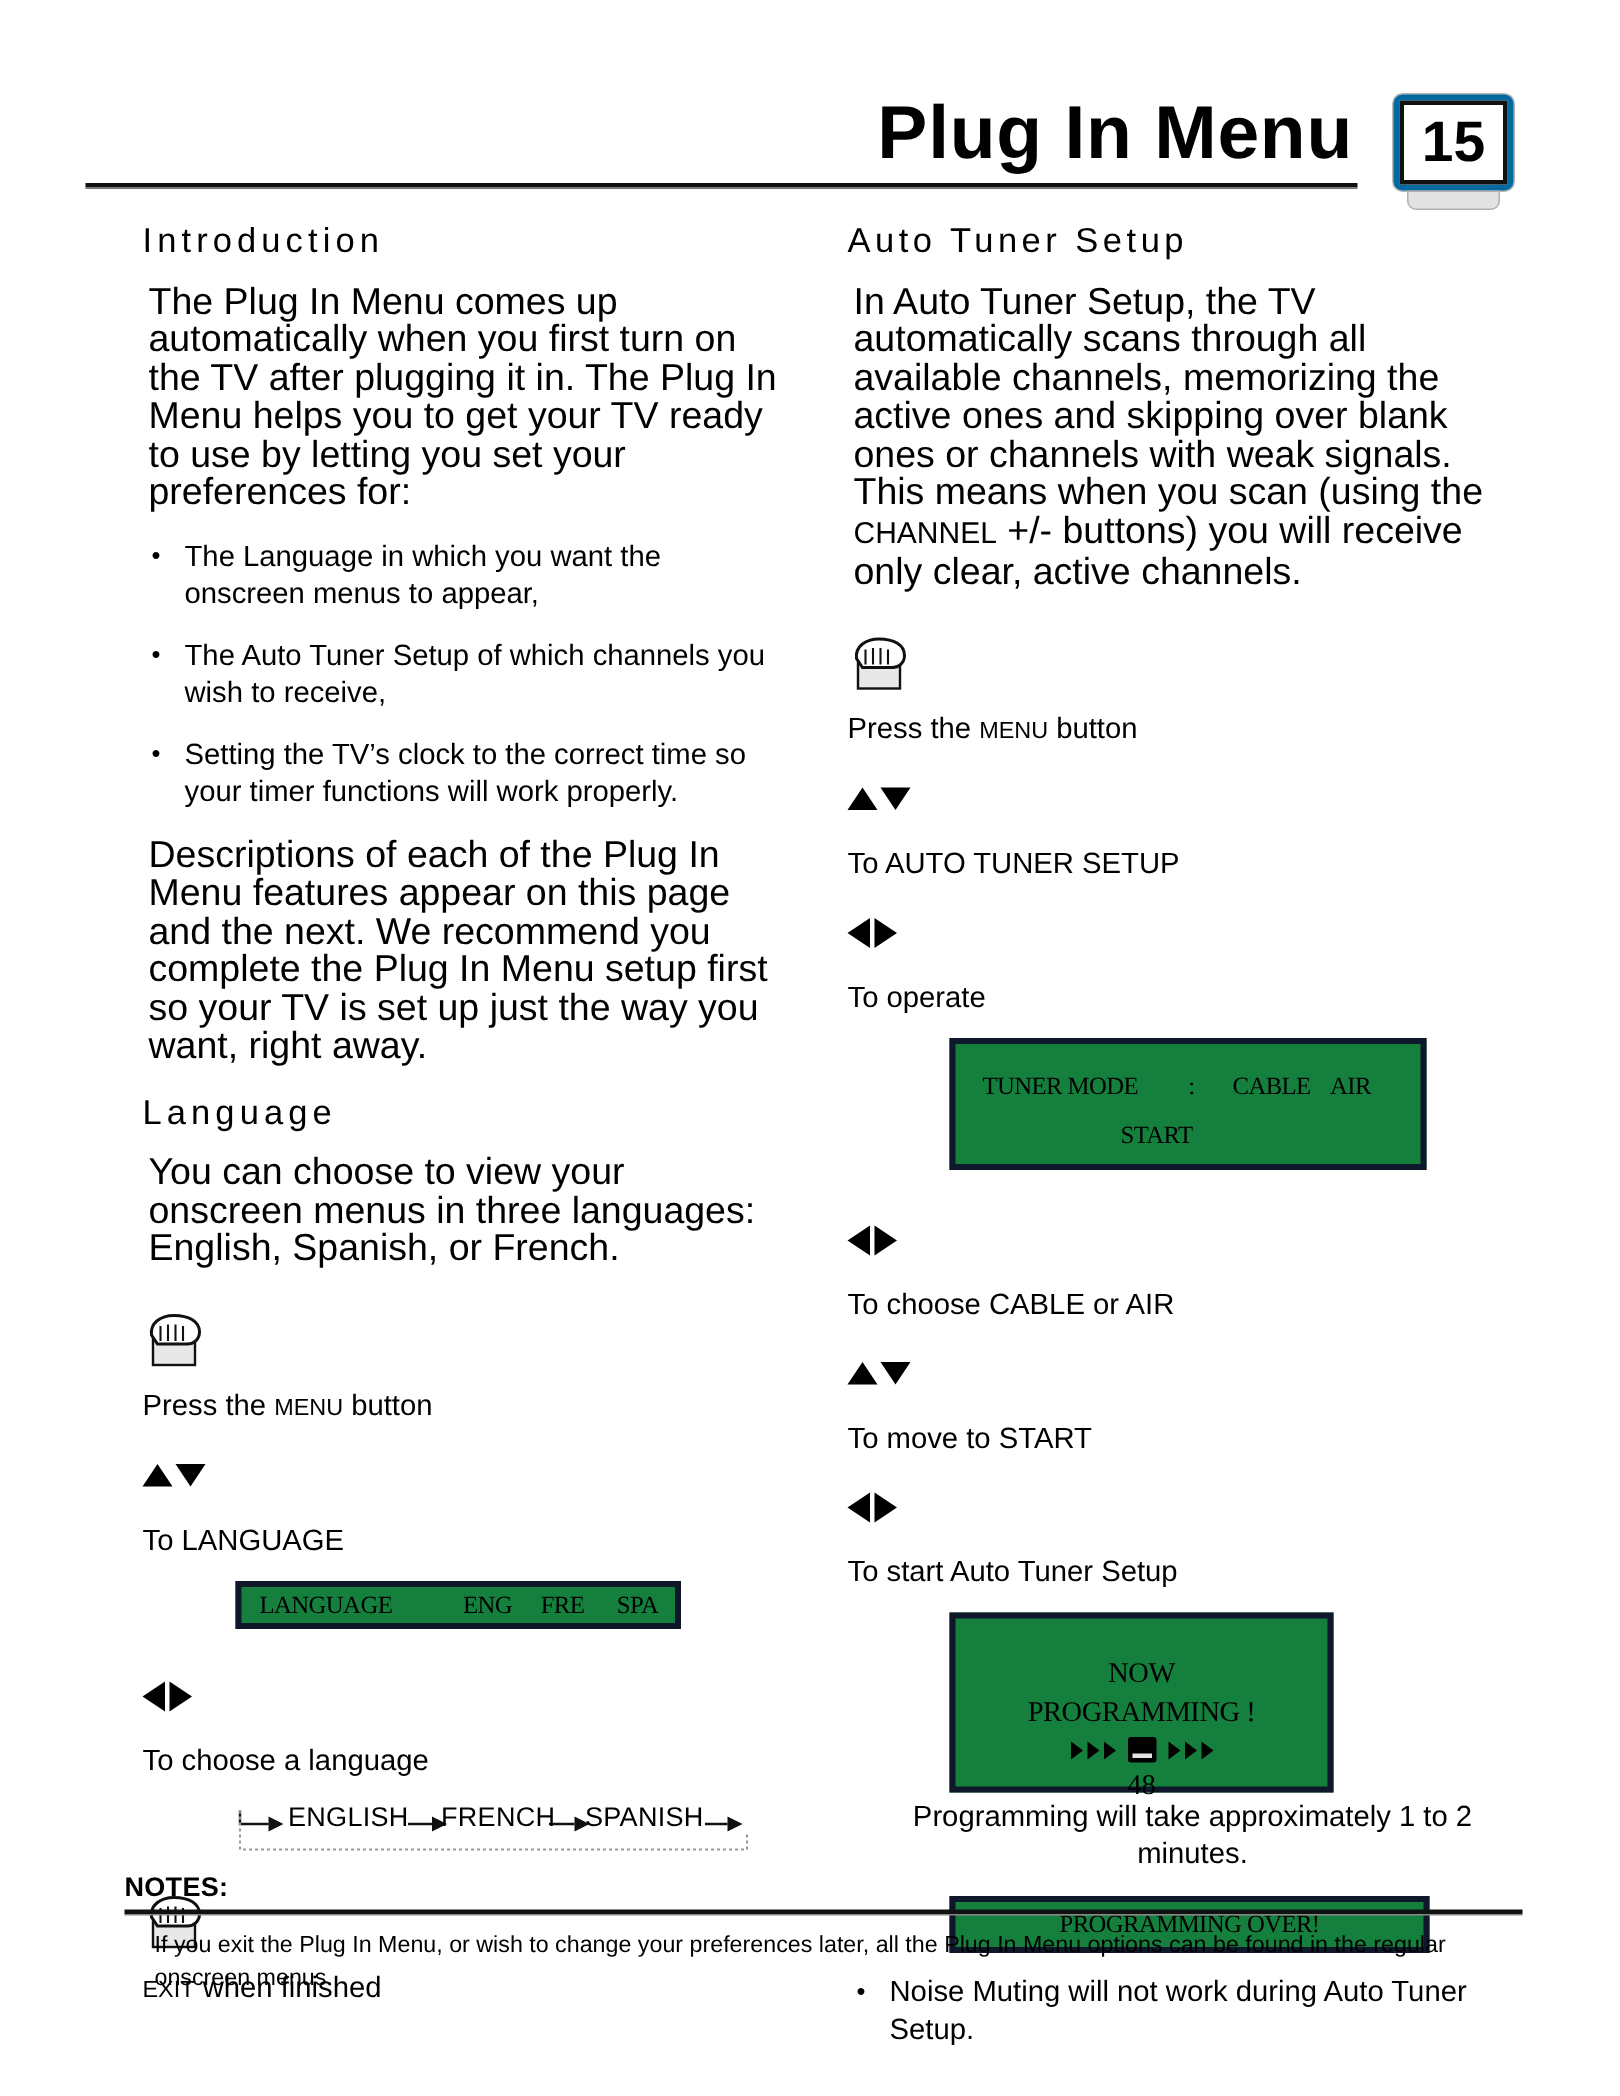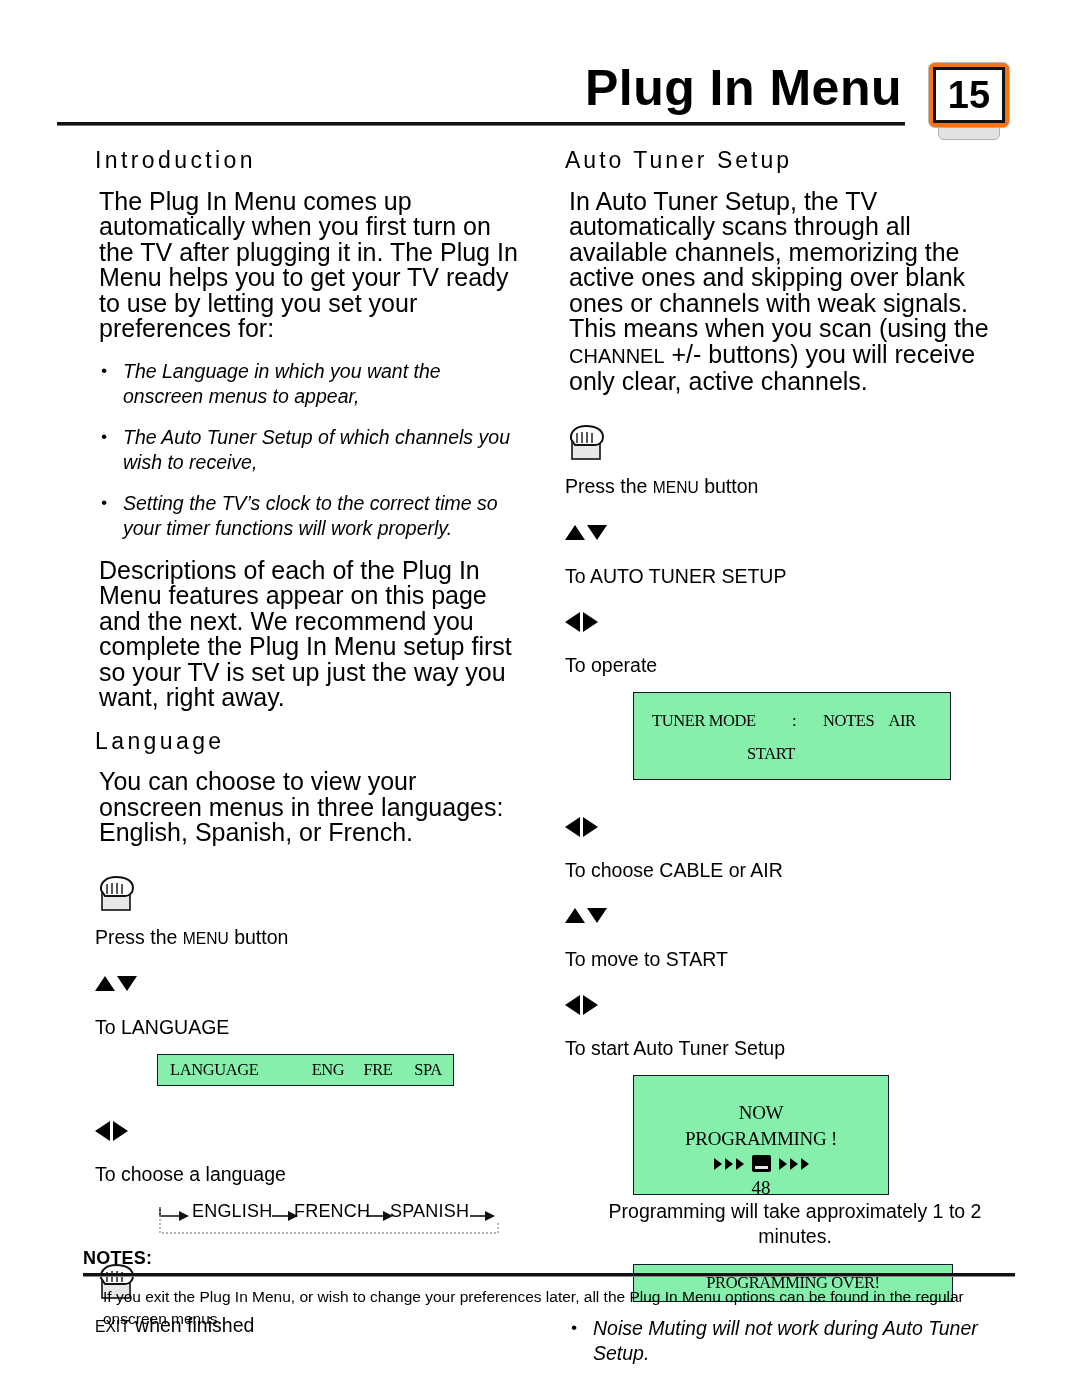--- a/index.html
+++ b/index.html
@@ -40,21 +40,21 @@
     height: 0;
     border-top: 3px solid #111;
     border-bottom: 1px solid #777;
   }
   .tv-badge {
     position: absolute;
     left: 928px;
     top: 62px;
     width: 82px;
     height: 66px;
-    background: #f97316;
+    background: #0369a1;
     border: 1px solid #b9b9b9;
     border-radius: 7px;
     box-sizing: border-box;
     padding: 4px;
   }
   .tv-badge-screen {
     width: 100%;
     height: 100%;
     border: 3px solid #111;
     background: #ffffff;
@@ -99,21 +99,20 @@
   p.body {
     font-size: 25px;
     line-height: 25.5px;
     margin: 0 0 17px 4px;
   }
 
   ul.bullets {
     list-style: none;
     margin: 0 0 16px 0;
     padding: 0;
-    font-style: italic;
   }
   ul.bullets li {
     position: relative;
     font-size: 19.5px;
     line-height: 25.5px;
     padding-left: 28px;
     margin-bottom: 15px;
   }
   ul.bullets li:last-child { margin-bottom: 0; }
   ul.bullets li::before {
@@ -154,22 +153,22 @@
   .tri-left  { border-top: 10px solid transparent; border-bottom: 10px solid transparent; border-right: 15px solid #000; }
   .tri-right { border-top: 10px solid transparent; border-bottom: 10px solid transparent; border-left: 15px solid #000; margin-left: 3px; }
   .ud { display: inline-flex; align-items: center; }
   .lr { display: inline-flex; align-items: center; }
 
   
   .hand-icon { width: 46px; height: 40px; display: block; }
 
   
   .osd {
-    background: #86efac;
-    border: 1px solid #0f172a;
+    background: #15803d;
+    border: 4px solid #0f172a;
     box-sizing: border-box;
     font-family: "Liberation Serif", serif;
     position: relative;
   }
   .osd-language {
     margin: 14px 0 14px 62px;
     width: 297px;
     height: 32px;
     display: flex;
     align-items: center;
@@ -429,21 +428,21 @@
           <span class="tri tri-right"></span>
         </span>
     </span>
     <span class="cue-text">To operate</span>
   </div>
 
   <div class="osd osd-tuner">
     <div class="row1">
       <span class="tm">TUNER MODE</span>
       <span class="colon">:</span>
-      <span class="cable">NOTES</span>
+      <span class="cable">CABLE</span>
       <span class="air">AIR</span>
     </div>
     <div class="row2">START</div>
   </div>
 
   <div class="instr">
     <span class="cue">
       <span class="lr">
           <span class="tri tri-left"></span>
           <span class="tri tri-right"></span>

